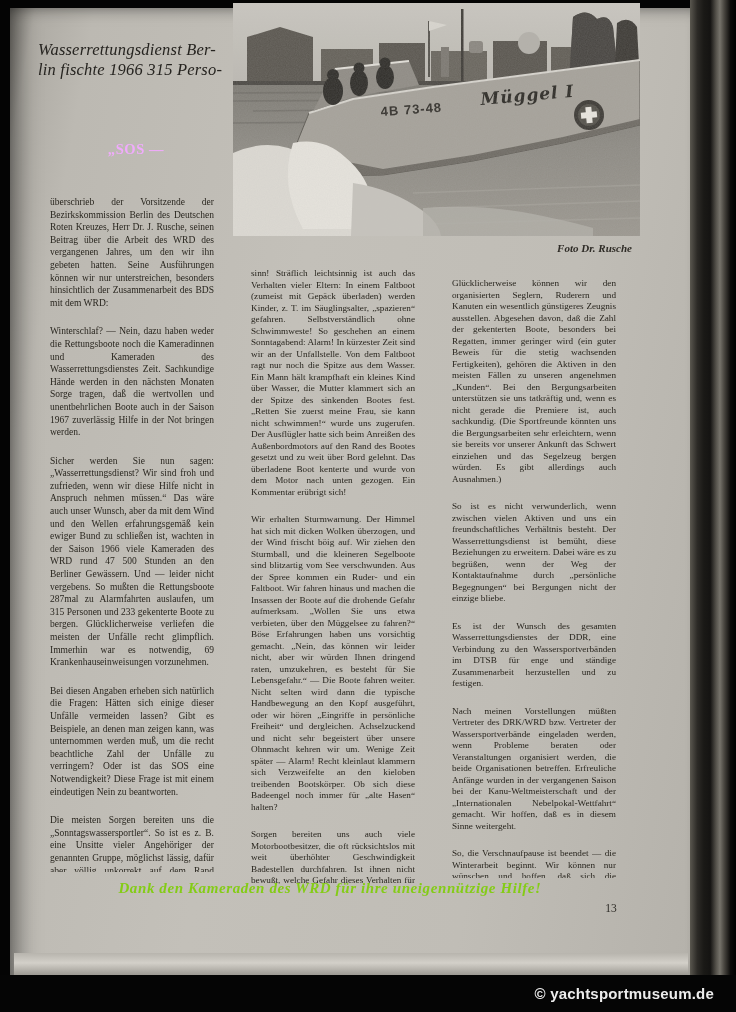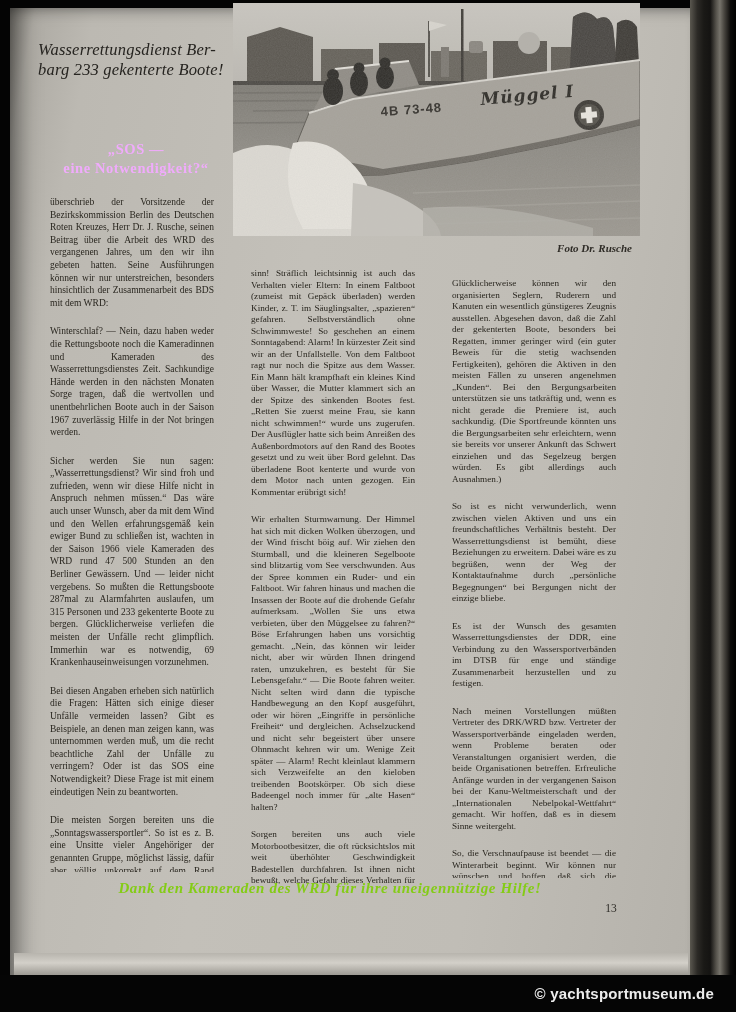--- a/index.html
+++ b/index.html
@@ -72,26 +72,25 @@
     font-size:11.5px;color:#2c2a25;
   }
 </style>
 </head>
 <body>
 
 <div class="paper"></div>
 
 <div class="lead">
     <p>Wasserrettungsdienst Ber-</p>
-    <p>barg 233 gekenterte Boote!</p>
+    <p>lin fischte 1966 315 Perso-</p>
   </div>
 
 <div class="sos-title">
   <span>„SOS —</span>
-  <span>eine Notwendigkeit?“</span>
 </div>
 
 <div class="photo">
   <svg width="407" height="233" viewBox="0 0 407 233" xmlns="http://www.w3.org/2000/svg">
     <defs>
       <linearGradient id="sky" x1="0" y1="0" x2="0" y2="1">
         <stop offset="0" stop-color="#c9c6bf"></stop>
           <stop offset="1" stop-color="#bbb8b1"></stop>
       </linearGradient>
       <linearGradient id="water" x1="0" y1="0" x2="0" y2="1">

